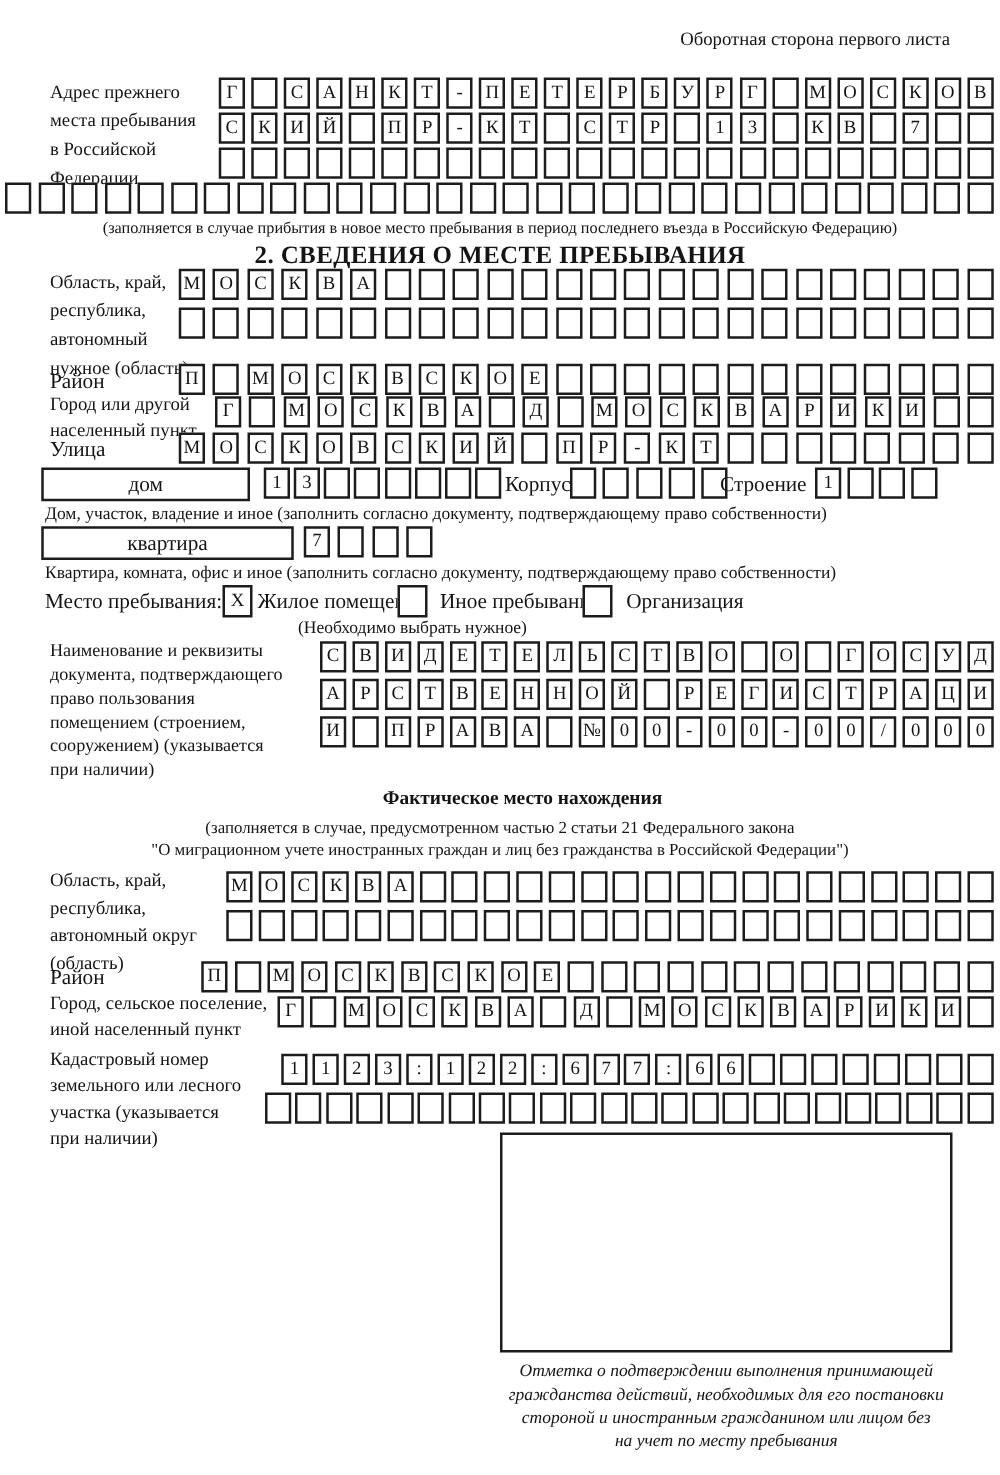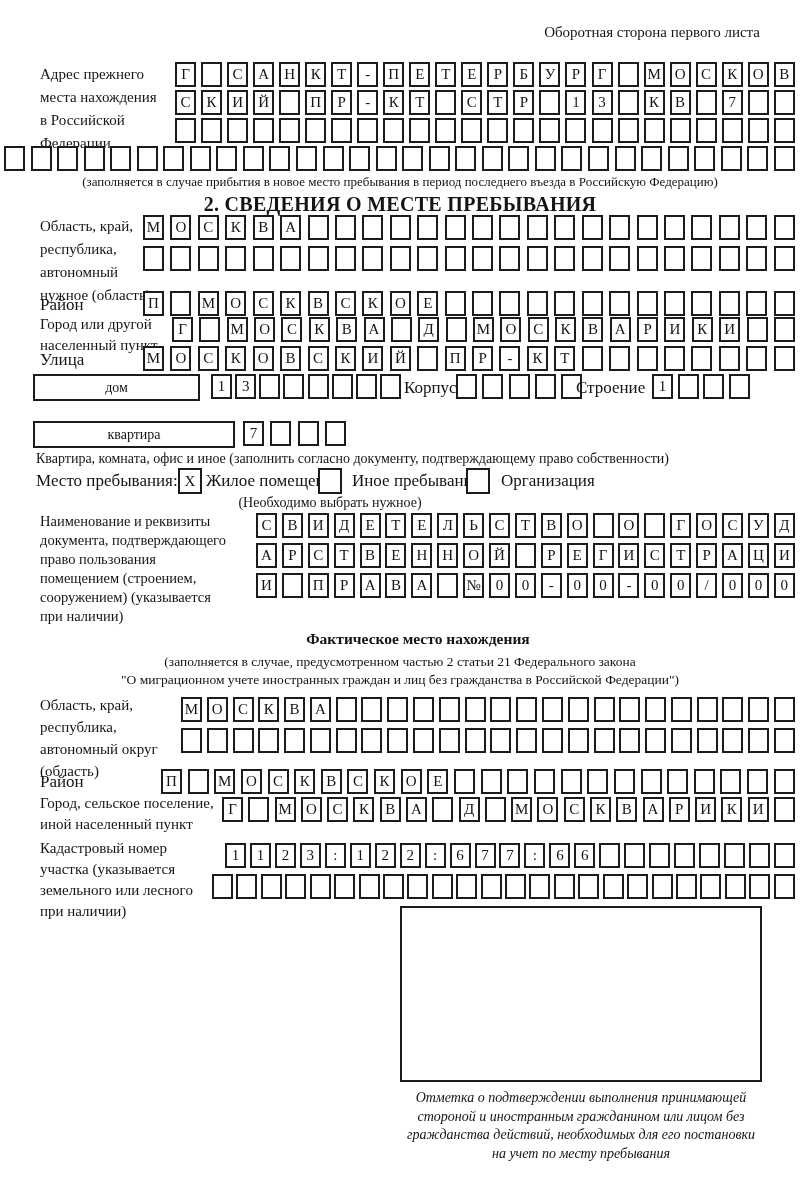--- a/index.html
+++ b/index.html
@@ -20,42 +20,42 @@
   .title { font-size:20px; font-weight:bold; letter-spacing:0.3px; }
   .subtitle { font-size:15.5px; font-weight:bold; }
   .cells { display:flex; justify-content:space-between; }
   .cell {
     width:21px; height:25px; border:2px solid #1c1c1c; background:#fff;
     font-size:15px; line-height:21px; text-align:center; flex:0 0 21px;
     overflow:hidden;
   }
   .fieldbox {
     border:2px solid #1c1c1c; height:27px; display:flex;
-    align-items:center; justify-content:center; font-size:14px; background:#fff;
+    align-items:center; justify-content:center; font-size:17px; background:#fff;
   }
   .checkbox {
     width:24px; height:26px; border:2px solid #1c1c1c; background:#fff;
     font-size:15px; line-height:22px; text-align:center;
   }
   .inline-label { font-size:17px; }
   .doc-label { font-size:14.5px; line-height:19px; }
   .stamp-box { border:2px solid #1c1c1c; background:#fff; }
   .caption { font-size:14px; line-height:18.5px;font-style:italic; }
   .notes-block div { line-height:18px; }
 </style>
 </head>
 <body>
 
 <div id="page">
 
   <div class="abs right" style="left:400px;top:24px;width:360px;font-size:15px;">Оборотная сторона первого листа</div>
 
   <div class="abs label" style="left:40px;top:63px;width:140px;">
       <div>Адрес прежнего</div>
-      <div>места нахождения</div>
+      <div>места пребывания</div>
       <div>в Российской</div>
       <div>Федерации</div>
     </div>
   <div class="abs cells" style="left:175px;top:62px;width:620px;">
       <div class="cell">Г</div>
       <div class="cell"></div>
       <div class="cell">С</div>
       <div class="cell">А</div>
       <div class="cell">Н</div>
       <div class="cell">К</div>
@@ -330,20 +330,21 @@
       <div class="cell"></div>
       <div class="cell"></div>
     </div>
   <div class="abs inline-label" style="left:576px;top:378px;">Строение</div>
   <div class="abs cells" style="left:652px;top:374px;width:98px;">
       <div class="cell">1</div>
       <div class="cell"></div>
       <div class="cell"></div>
       <div class="cell"></div>
     </div>
+  <div class="abs" style="left:36px;top:404px;font-size:14px;">Дом, участок, владение и иное (заполнить согласно документу, подтверждающему право собственности)</div>
 
   <div class="abs fieldbox" style="left:33px;top:421px;width:202px;">квартира</div>
   <div class="abs cells" style="left:243px;top:421px;width:103px;">
       <div class="cell">7</div>
       <div class="cell"></div>
       <div class="cell"></div>
       <div class="cell"></div>
     </div>
   <div class="abs" style="left:36px;top:451px;font-size:14px;">Квартира, комната, офис и иное (заполнить согласно документу, подтверждающему право собственности)</div>
 
@@ -551,22 +552,22 @@
       <div class="cell">А</div>
       <div class="cell">Р</div>
       <div class="cell">И</div>
       <div class="cell">К</div>
       <div class="cell">И</div>
       <div class="cell"></div>
     </div>
 
   <div class="abs label tight" style="left:40px;top:838px;width:180px;">
       <div>Кадастровый номер</div>
+      <div>земельного или лесного</div>
       <div>участка (указывается</div>
-      <div>земельного или лесного</div>
       <div>при наличии)</div>
     </div>
   <div class="abs cells" style="left:225px;top:843px;width:570px;">
       <div class="cell">1</div>
       <div class="cell">1</div>
       <div class="cell">2</div>
       <div class="cell">3</div>
       <div class="cell">:</div>
       <div class="cell">1</div>
       <div class="cell">2</div>
@@ -610,18 +611,18 @@
       <div class="cell"></div>
       <div class="cell"></div>
       <div class="cell"></div>
       <div class="cell"></div>
       <div class="cell"></div>
     </div>
 
   <div class="abs stamp-box" style="left:400px;top:906px;width:362px;height:176px;"></div>
   <div class="abs caption center" style="left:390px;top:1089px;width:382px;">
       <div>Отметка о подтверждении выполнения принимающей</div>
+      <div>гражданства действий, необходимых для его постановки</div>
       <div>стороной и иностранным гражданином или лицом без</div>
-      <div>гражданства действий, необходимых для его постановки</div>
       <div>на учет по месту пребывания</div>
     </div>
 
 </div>
 
 </body></html>

